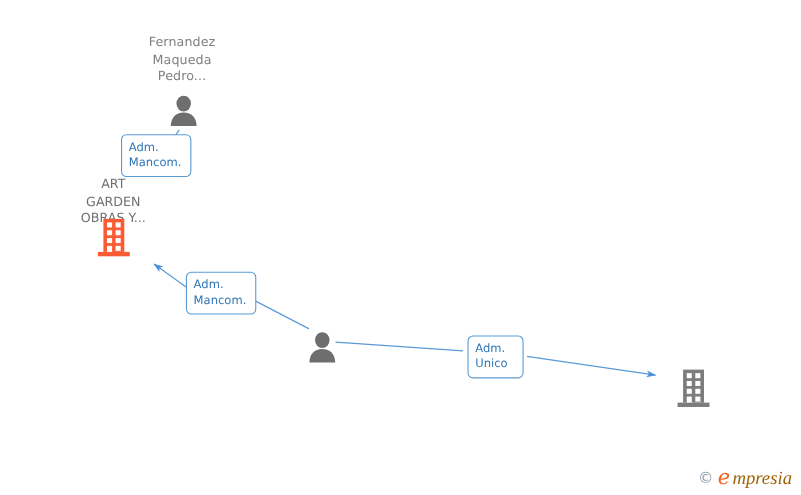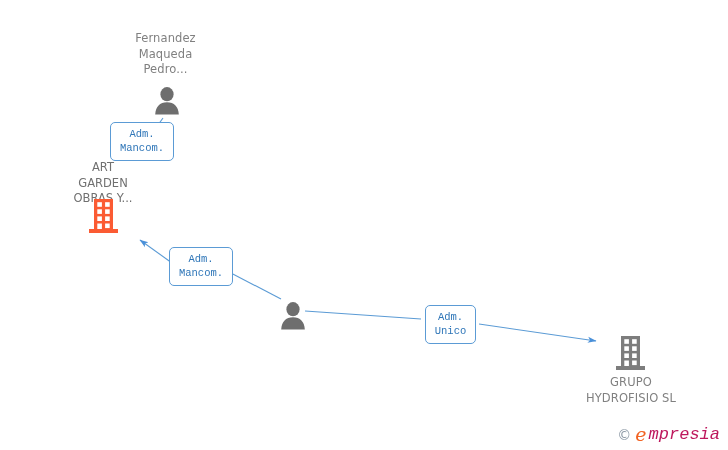--- a/index.html
+++ b/index.html
@@ -54,26 +54,25 @@
 
   
   .rel-box {
     position: absolute;
     background: #ffffff;
     border: 1px solid #5b9bd5;
     border-radius: 5px;
     color: #2f76b8;
     font-size: 10.5px;
     line-height: 14px;
-    text-align: center;
+    text-align: left;
     padding: 4px 6px 5px 6px;
     box-sizing: border-box;
     white-space: pre-line;
     z-index: 5;
-    font-family: Liberation Mono, monospace;
   }
 
   
   #watermark {
     position: absolute;
     right: 8px;
     bottom: 6px;
     display: flex;
     align-items: center;
     gap: 4px;
@@ -86,24 +85,24 @@
   }
   #watermark .wm-e {
     font-family: "DejaVu Serif", serif;
     font-style: italic;
     font-size: 19px;
     color: #f26322;
     line-height: 1;
     margin-right: -2px;
   }
   #watermark .wm-rest {
-    font-family: Liberation Mono, monospace;
+    font-family: Liberation Serif, serif;
     font-style: italic;
     font-size: 17px;
-    color: #be185d;
+    color: #a16207;
     line-height: 1;
   }
 </style>
 </head>
 <body>
 
 <div id="canvas">
 
   <svg id="edges" viewBox="0 0 728 450" width="728" height="450">
     <defs>
@@ -173,22 +172,20 @@
       <rect x="19.1" y="4.2" width="4.6" height="4.6" fill="#ffffff"></rect>
       <rect x="11.3" y="11.3" width="4.6" height="4.6" fill="#ffffff"></rect>
       <rect x="19.1" y="11.3" width="4.6" height="4.6" fill="#ffffff"></rect>
       <rect x="11.3" y="18.4" width="4.6" height="4.6" fill="#ffffff"></rect>
       <rect x="19.1" y="18.4" width="4.6" height="4.6" fill="#ffffff"></rect>
       <rect x="11.3" y="25.5" width="4.6" height="5.5" fill="#ffffff"></rect>
       <rect x="19.1" y="25.5" width="4.6" height="4.6" fill="#ffffff"></rect>
     </svg>
   </div>
 
-  <div class="node-label" style="left:577px; top:375px; width:108px;">GRUPO
-HYDROFISIO SL</div>
 
   <div class="rel-box" style="left:110px; top:122px; width:64px;">Adm.
 Mancom.</div>
 
   <div class="rel-box" style="left:169px; top:247px; width:64px;">Adm.
 Mancom.</div>
 
   <div class="rel-box" style="left:425px; top:305px; width:51px;">Adm.
 Unico</div>
 

